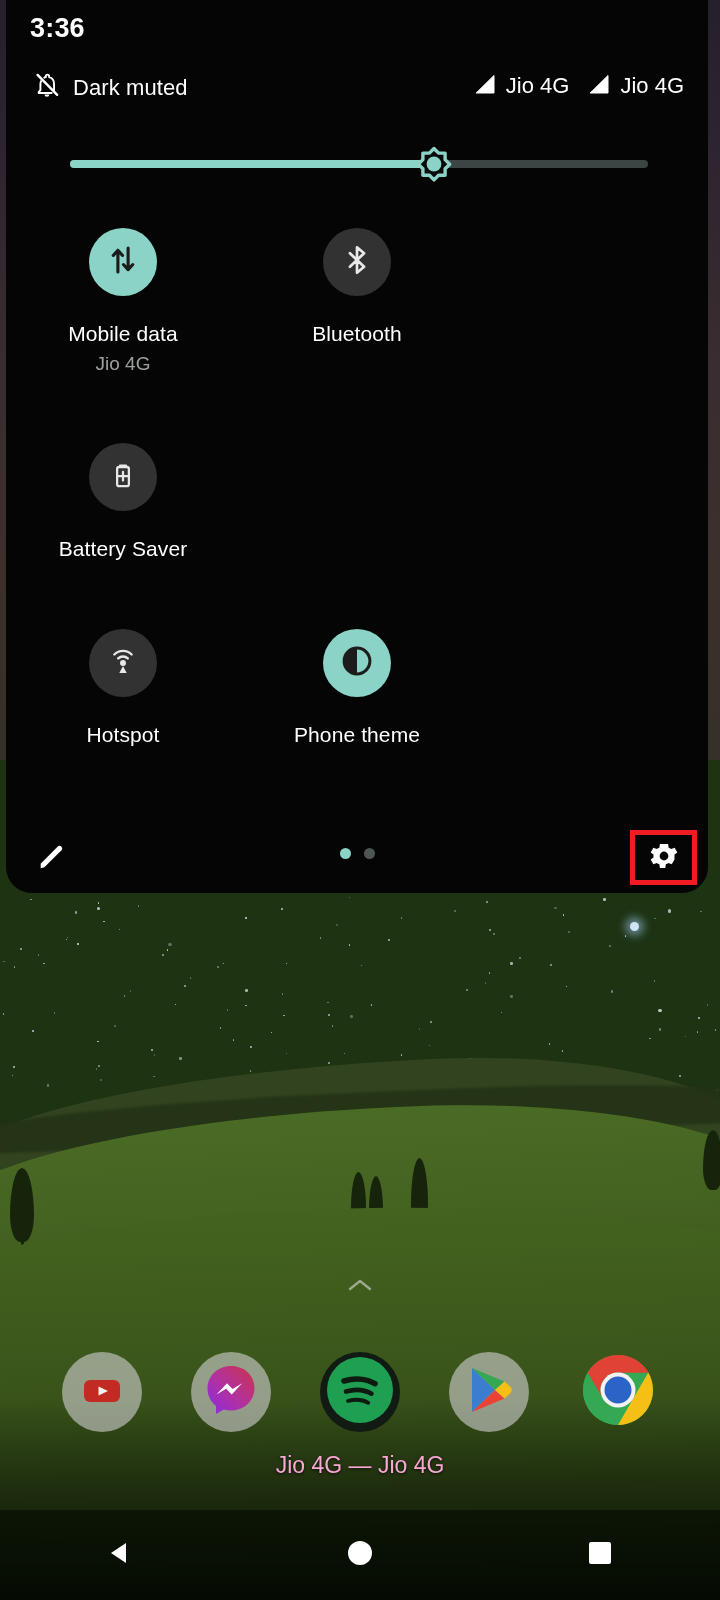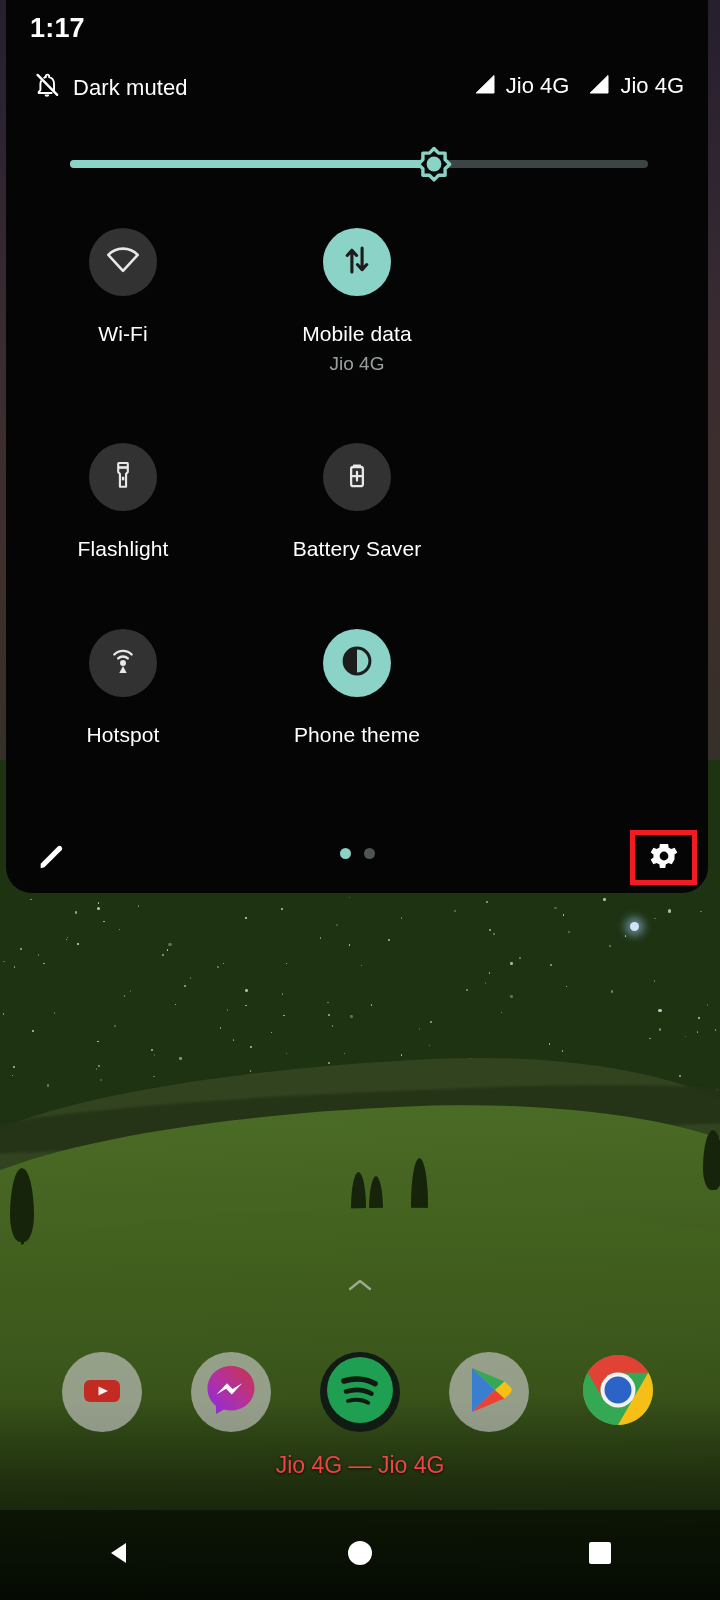--- a/index.html
+++ b/index.html
@@ -81,21 +81,21 @@
                  display:flex; align-items:center; justify-content:center;
                  border:5px solid #f01c21; background:#050505; }
 
   
   #drawer-chevron{ position:absolute; left:0; top:1276px; width:720px; display:flex; justify-content:center; z-index:6; opacity:.55; }
   #dock{ position:absolute; left:0; top:1352px; width:720px; height:80px; z-index:6;
          display:flex; justify-content:center; gap:49px; }
   .dock-icon{ width:80px; height:80px; border-radius:50%; display:flex; align-items:center; justify-content:center;
               background:rgba(205,205,205,.62); overflow:hidden; position:relative; }
   #carrier{ position:absolute; left:0; top:1452px; width:720px; text-align:center; z-index:6;
-            font-size:23px; color:#ef4444; font-weight:400; text-shadow:0 1px 3px rgba(0,0,0,.8); }
+            font-size:23px; color:#f9a8d4; font-weight:400; text-shadow:0 1px 3px rgba(0,0,0,.8); }
 
   
   #navbar{ position:absolute; left:0; top:1510px; width:720px; height:90px; z-index:7;
            background:rgba(4,9,2,.55); display:flex; align-items:center; justify-content:space-around; }
   .nav-btn{ width:120px; height:70px; display:flex; align-items:center; justify-content:center; }
 </style>
 </head>
 <body>
 
 <div id="screen">
@@ -304,21 +304,21 @@
     <div class="tree" style="left:369px; top:1176px; width:14px; height:54px;"></div>
     <div class="tree" style="left:411px; top:1158px; width:17px; height:72px;"></div>
     <div class="tree" style="left:703px; top:1130px; width:20px; height:60px;"></div>
     <div id="hillfront"></div>
     <div id="groundshade"></div>
   </div>
 
   <div id="qs-panel">
 
     <div id="statusbar">
-      <div id="clock">1:17</div>
+      <div id="clock">3:36</div>
     </div>
 
     <div id="statusrow">
       <div id="muted-wrap">
         <span>
           <svg width="27" height="27" viewBox="0 0 24 24">
             <path d="M11.5 22a2.1 2.1 0 0 0 2.1-2.1h-4.2A2.1 2.1 0 0 0 11.5 22z" fill="#fff"></path>
             <path d="M17.8 16.2V10.6c0-3-1.6-5.4-4.3-6.1V3.8a1.5 1.5 0 1 0-3 0v.7c-.5.1-1 .3-1.4.6" fill="none" stroke="#fff" stroke-width="1.7" stroke-linecap="round"></path>
             <path d="M6.6 7.6a6.9 6.9 0 0 0-.9 3v5.6L4.2 17.7v.9h12.1" fill="none" stroke="#fff" stroke-width="1.7" stroke-linejoin="round"></path>
             <line x1="3.2" y1="2.6" x2="20.6" y2="20.3" stroke="#fff" stroke-width="2.1" stroke-linecap="round"></line>
@@ -356,61 +356,49 @@
         <svg width="52" height="52" viewBox="0 0 52 52">
           <path d="M26 3.5l4.6 4.6h6.5v6.5l4.6 4.6-4.6 4.6v6.5h-6.5L26 34.9l-4.6-4.6h-6.5v-6.5L10.3 19.2l4.6-4.6V8.1h6.5z" transform="translate(0,7)" fill="#0a0a0a" stroke="#8bd3c7" stroke-width="3.4" stroke-linejoin="round"></path>
           <circle cx="26" cy="26" r="7.4" fill="#8bd3c7"></circle>
         </svg>
       </div>
     </div>
 
     <div id="tiles">
 
       <div class="tile-row">
-        <div class="tile">
-          <div class="tile-circle">
-            <span>
-              <svg width="36" height="36" viewBox="0 0 24 24">
-                <path d="M12 19.2 2.2 8.6a13.6 13.6 0 0 1 19.6 0z" fill="none" stroke="#e8e8e8" stroke-width="1.7" stroke-linejoin="round"></path>
-              </svg>
-            </span>
-          </div>
-          <div class="tile-label">Wi-Fi</div>
-        </div>
 
         <div class="tile on">
           <div class="tile-circle">
             <span>
               <svg width="34" height="34" viewBox="0 0 24 24">
                 <path d="M8.4 20.5V5.2M8.4 5.2 5.1 8.8M8.4 5.2l3.3 3.6" fill="none" stroke="#1c1c1c" stroke-width="2.2" stroke-linecap="round" stroke-linejoin="round"></path>
                 <path d="M15.6 3.5v15.3M15.6 18.8l3.3-3.6M15.6 18.8l-3.3-3.6" fill="none" stroke="#1c1c1c" stroke-width="2.2" stroke-linecap="round" stroke-linejoin="round"></path>
               </svg>
             </span>
           </div>
           <div class="tile-label">Mobile data</div>
           <div class="tile-sub">Jio 4G</div>
         </div>
 
-      </div>
-
-      <div class="row-gap"></div>
-
-      <div class="tile-row">
         <div class="tile">
           <div class="tile-circle">
             <span>
-              <svg width="32" height="32" viewBox="0 0 24 24">
-                <rect x="8.4" y="3" width="7.2" height="3.2" rx=".5" fill="none" stroke="#e8e8e8" stroke-width="1.6"></rect>
-                <path d="M8.4 6.6h7.2v3.1l-1.3 1.5v9.6h-4.6v-9.6L8.4 9.7z" fill="none" stroke="#e8e8e8" stroke-width="1.6" stroke-linejoin="round"></path>
-                <rect x="11.1" y="13.3" width="1.9" height="2.7" fill="#e8e8e8"></rect>
+              <svg width="34" height="34" viewBox="0 0 24 24">
+                <path d="M7 7.2 17 16.8 12 21V3l5 4.2L7 16.8" fill="none" stroke="#e8e8e8" stroke-width="1.9" stroke-linecap="round" stroke-linejoin="round"></path>
               </svg>
             </span>
           </div>
-          <div class="tile-label">Flashlight</div>
+          <div class="tile-label">Bluetooth</div>
         </div>
+      </div>
+
+      <div class="row-gap"></div>
+
+      <div class="tile-row">
 
 
         <div class="tile">
           <div class="tile-circle">
             <span>
               <svg width="32" height="32" viewBox="0 0 24 24">
                 <rect x="9" y="4.2" width="6" height="1.8" rx=".6" fill="#e8e8e8"></rect>
                 <rect x="7.6" y="6" width="8.8" height="14.4" rx="1.5" fill="none" stroke="#e8e8e8" stroke-width="1.7"></rect>
                 <path d="M12 9.6v6.6M8.7 12.9h6.6" fill="none" stroke="#e8e8e8" stroke-width="1.7" stroke-linecap="round"></path>
               </svg>

